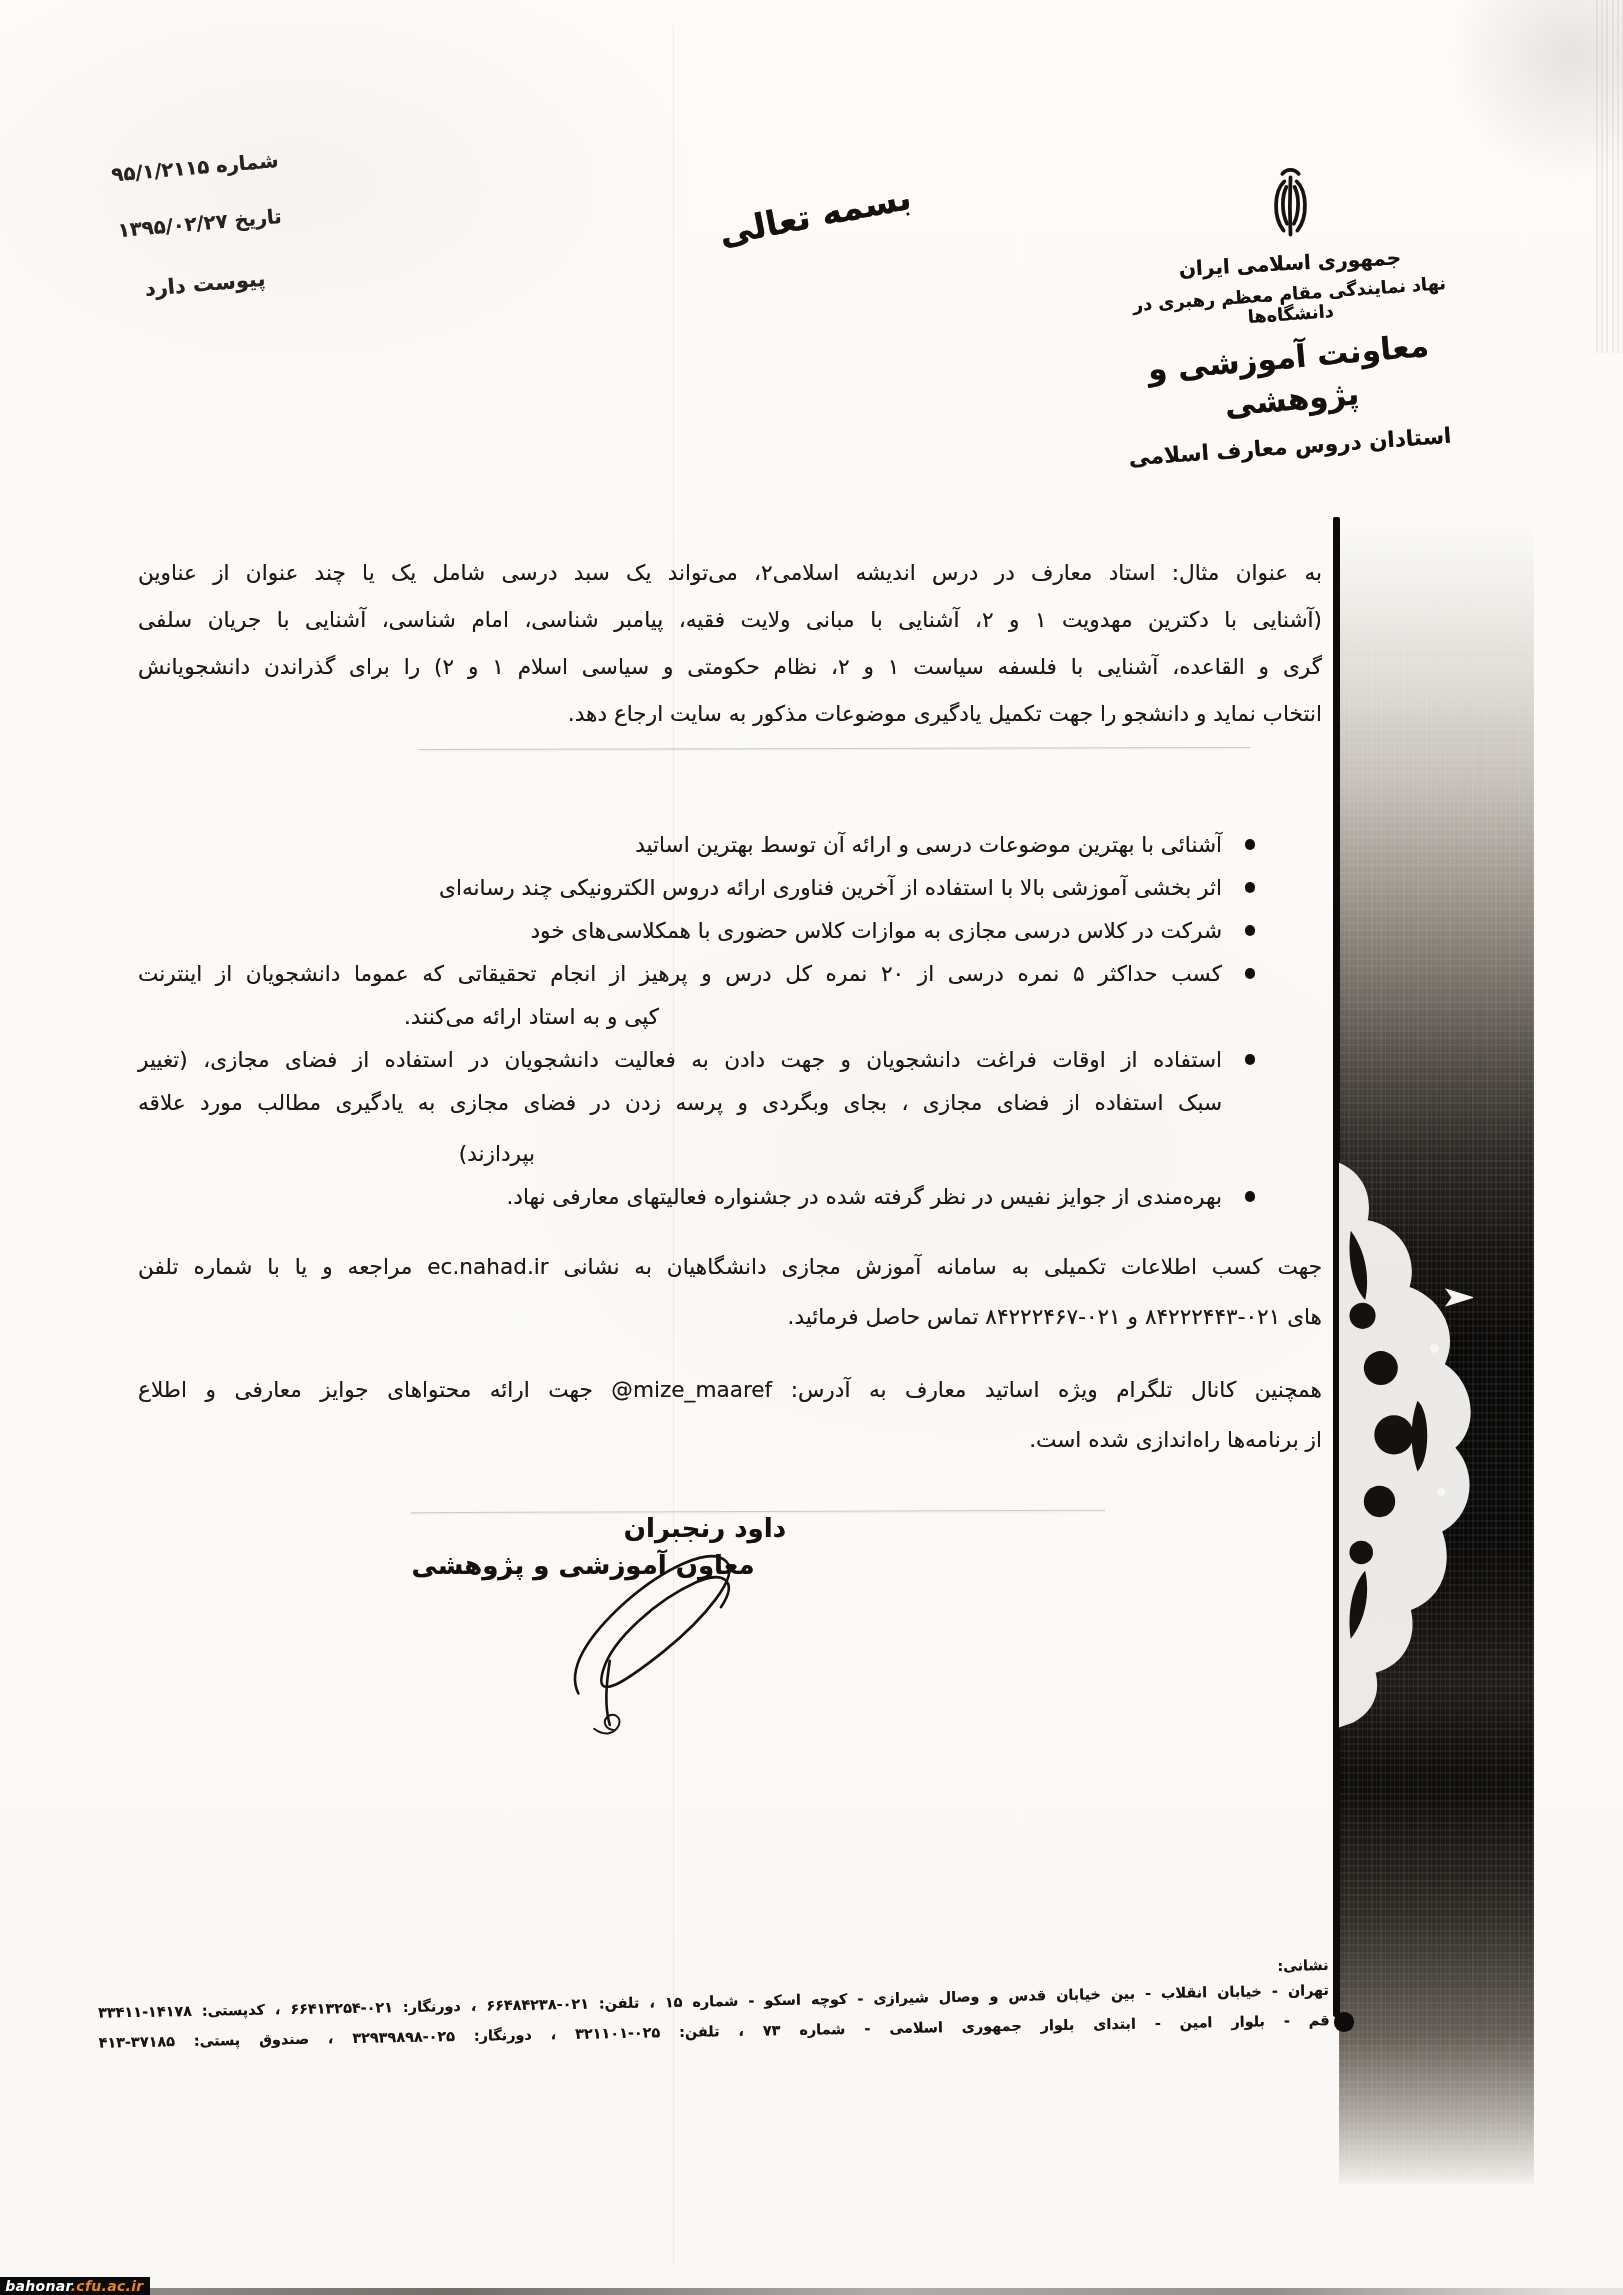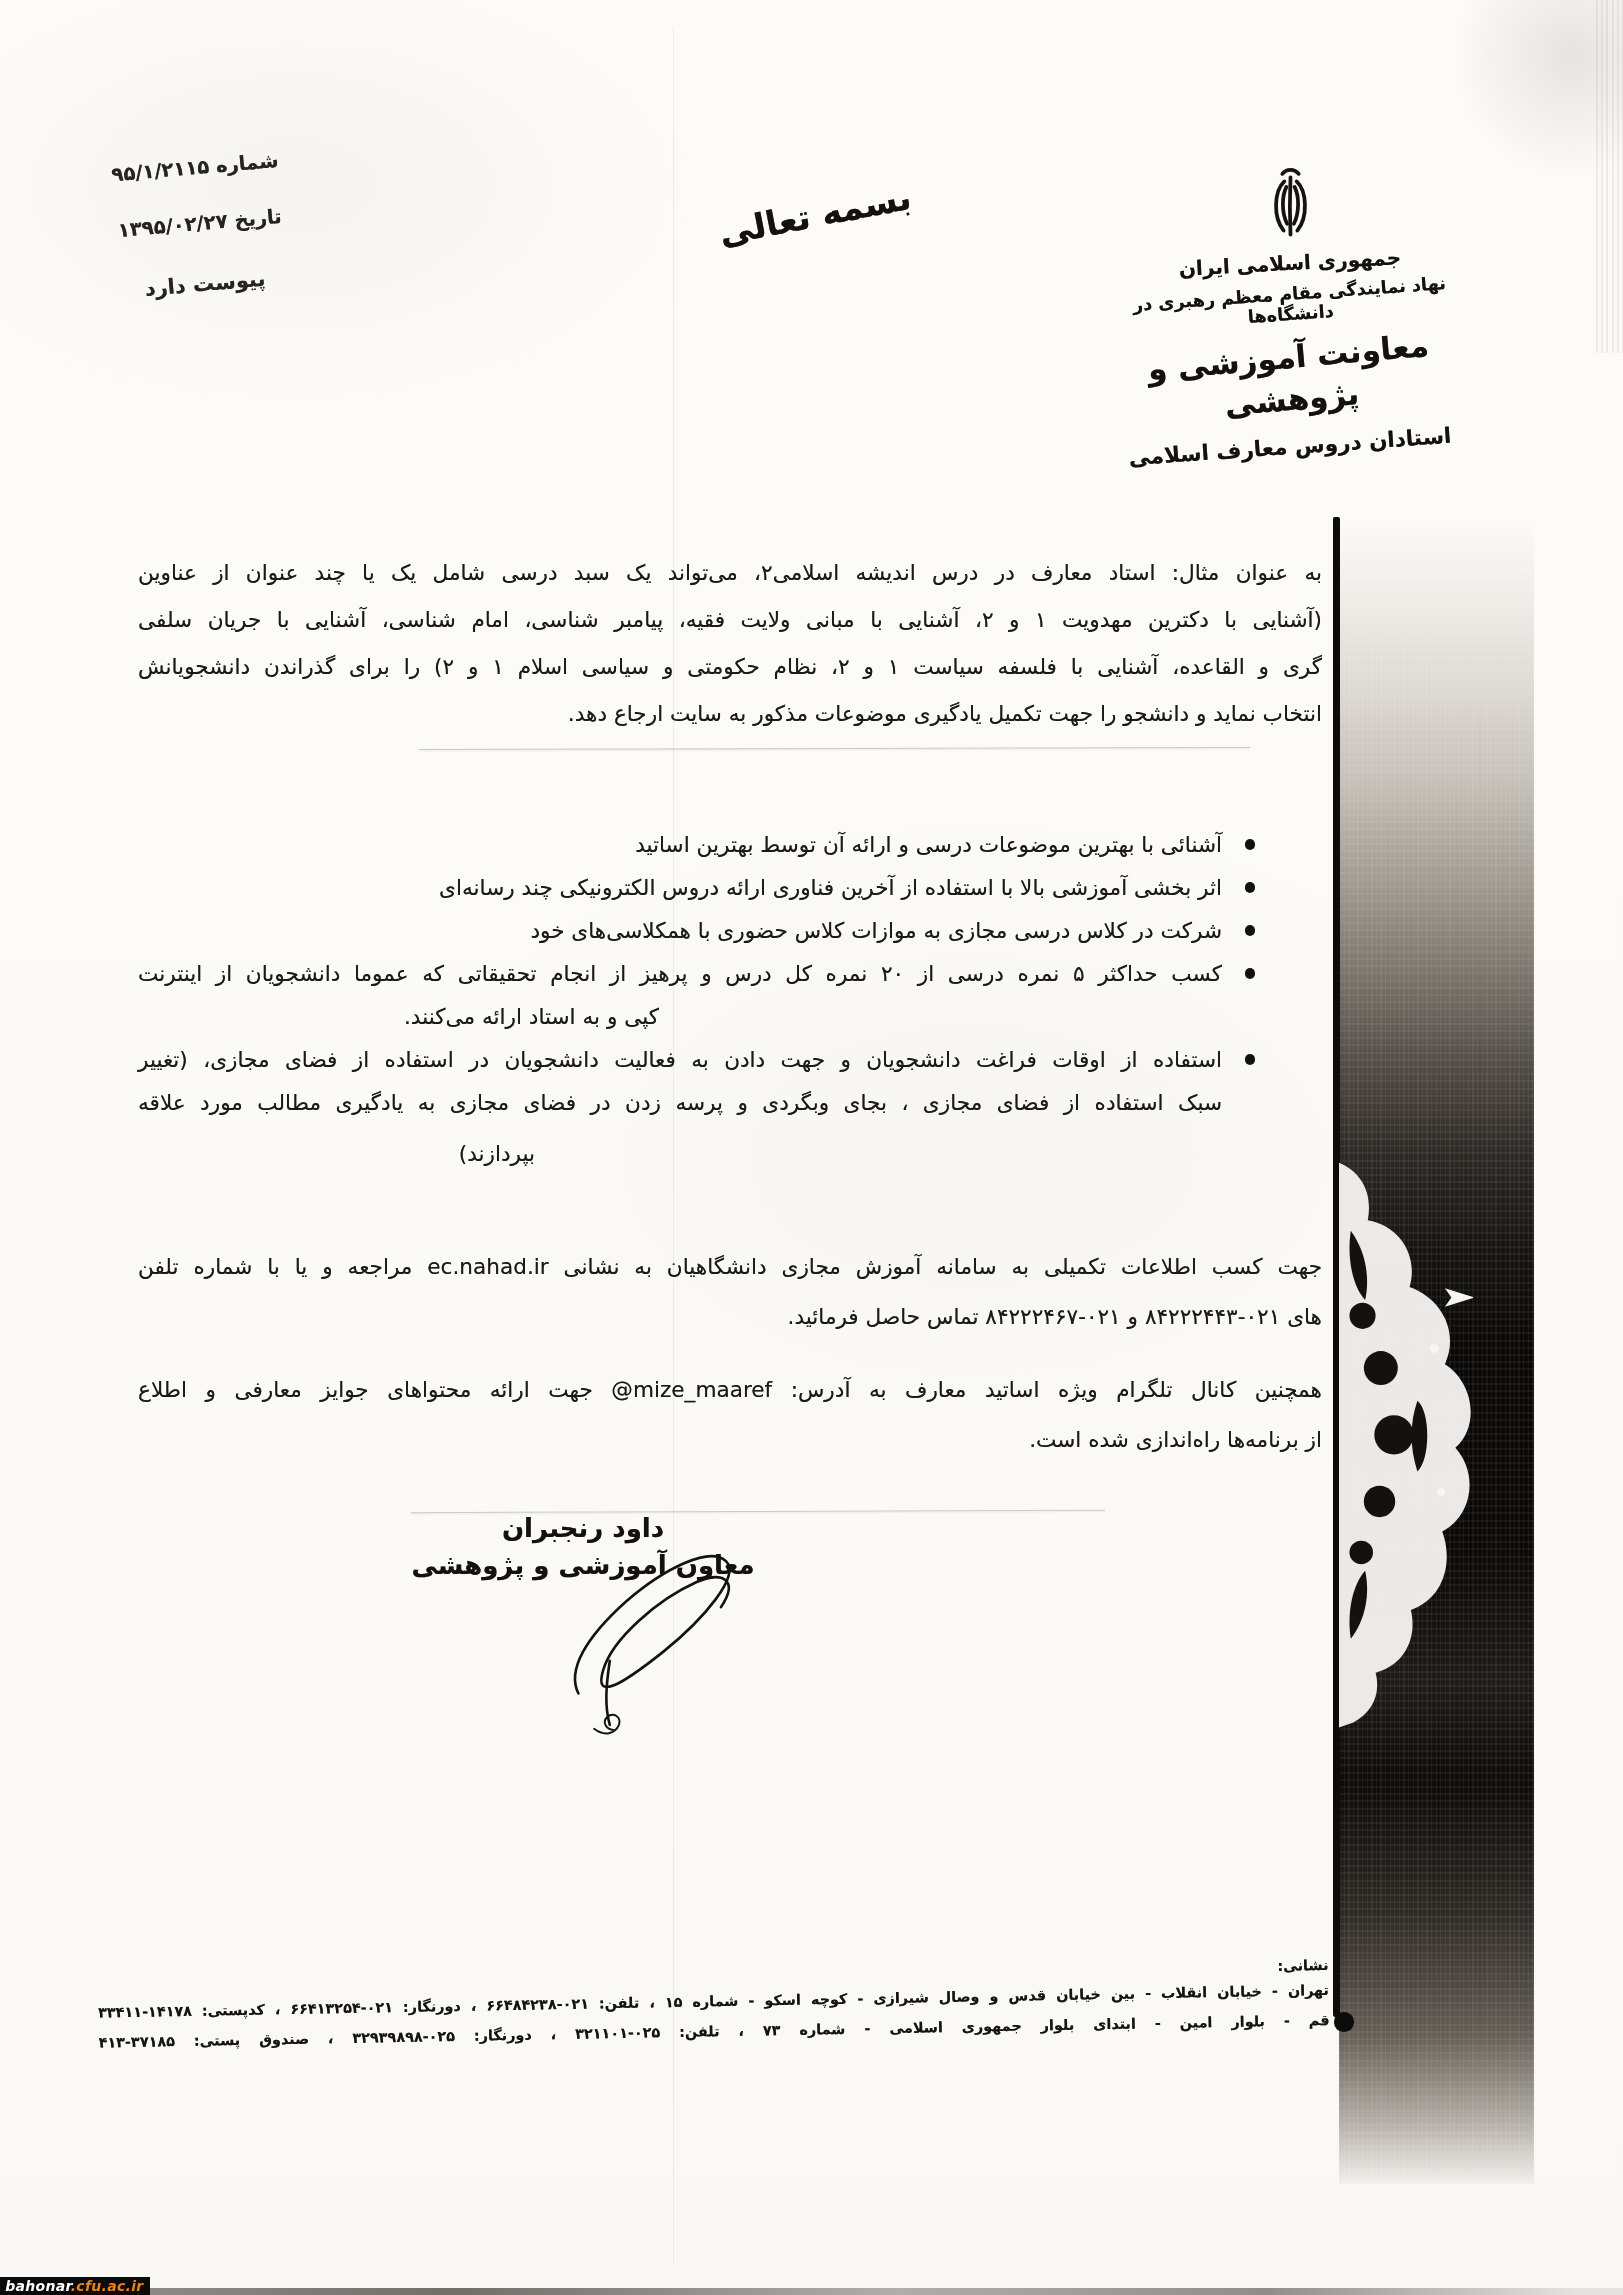--- a/index.html
+++ b/index.html
@@ -81,21 +81,21 @@
   .bdot { position: absolute; right: 3.9px; top: 16.4px; width: 10.5px; height: 10.5px; border-radius: 50%; background: #131110; }
   .ind4 { padding-right: 563px; text-align: center; text-align-last: right !important; }
   .ind5 { padding-right: 687px; margin-top: 7.9px; text-align: right !important; text-align-last: right !important; }
   .p2 { left: 106px; top: 1242px; width: 1216px; }
   .p2 .line, .p3 .line { line-height: 50px; }
   .p3 { left: 106px; top: 1365px; width: 1216px; }
   .ltr-handle { direction: ltr; unicode-bidi: isolate; }
 
   
   .sig { left: 380px; top: 1513px; width: 406px; text-align: center; direction: rtl; color: #14110e; }
-  .sig-name { font-size: 26px; font-weight: bold; }
+  .sig-name { font-size: 26px; font-weight: bold; text-align: right; }
   .sig-title { font-size: 26px; font-weight: bold; margin-top: 6.5px; }
   .sig-svg { left: 547px; top: 1539px; width: 225px; height: 203px; }
 
   
   .footer { left: 98px; top: 1954px; width: 1231px; direction: rtl;
     transform: rotate(-1.05deg); transform-origin: 100% 50%;
     font-size: 14.4px; font-weight: bold; color: #161310; }
   .f-label { text-align: right; line-height: 22px; }
   .f-line { line-height: 29.5px; text-align: justify; text-align-last: justify; }
 
@@ -188,20 +188,24 @@
       <span class="bdot"></span>
       <div class="line j ink">کسب حداکثر ۵ نمره درسی از ۲۰ نمره کل درس و پرهیز از انجام تحقیقاتی که عموما دانشجویان از اینترنت</div>
       <div class="line ind4 ink">کپی و به استاد ارائه می‌کنند.</div>
     </div>
     <div class="brow">
       <span class="bdot"></span>
       <div class="line j ink">استفاده از اوقات فراغت دانشجویان و جهت دادن به فعالیت دانشجویان در استفاده از فضای مجازی، (تغییر</div>
       <div class="line j ink">سبک استفاده از فضای مجازی ، بجای وبگردی و پرسه زدن در فضای مجازی به یادگیری مطالب مورد علاقه</div>
       <div class="line ind5 ink">بپردازند)</div>
     </div>
+    <div class="brow">
+      <span class="bdot"></span>
+      <div class="line ink">بهره‌مندی از جوایز نفیس در نظر گرفته شده در جشنواره فعالیتهای معارفی نهاد.</div>
+    </div>
   </div>
 
   <div class="abs block p2">
     <div class="line j ink">جهت کسب اطلاعات تکمیلی به سامانه آموزش مجازی دانشگاهیان به نشانی ec.nahad.ir مراجعه و یا با شماره تلفن</div>
     <div class="line ink">های ۰۲۱-۸۴۲۲۲۴۴۳ و ۰۲۱-۸۴۲۲۲۴۶۷ تماس حاصل فرمائید.</div>
   </div>
 
   <div class="abs block p3">
     <div class="line j ink">
       <span>همچنین کانال تلگرام ویژه اساتید معارف به آدرس: </span><span class="ltr-handle">@mize_maaref</span><span> جهت ارائه محتواهای جوایز معارفی و اطلاع</span>

